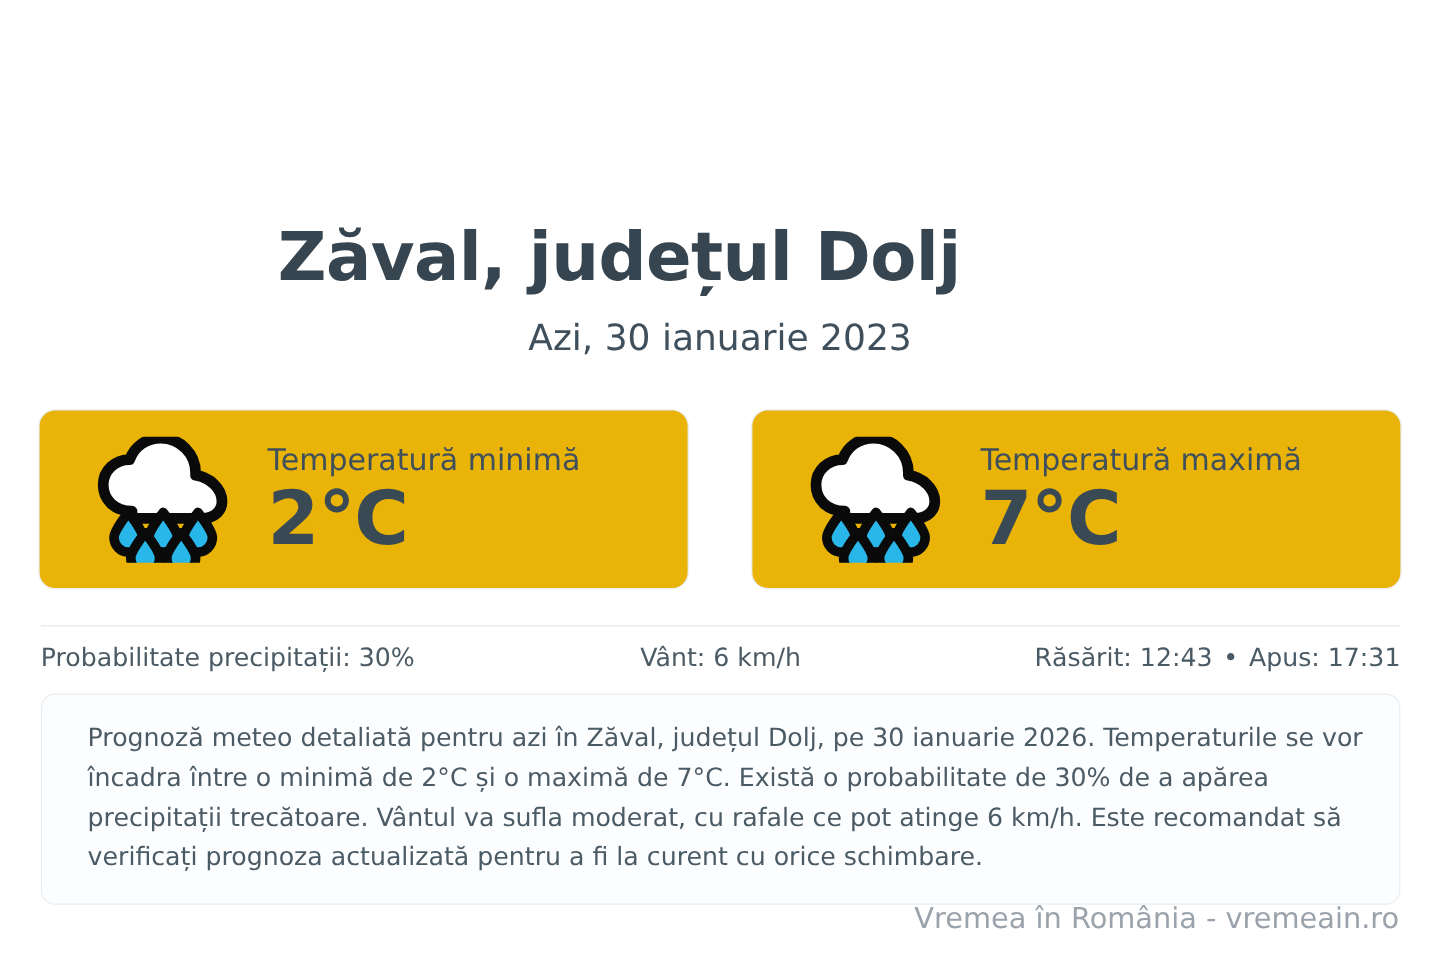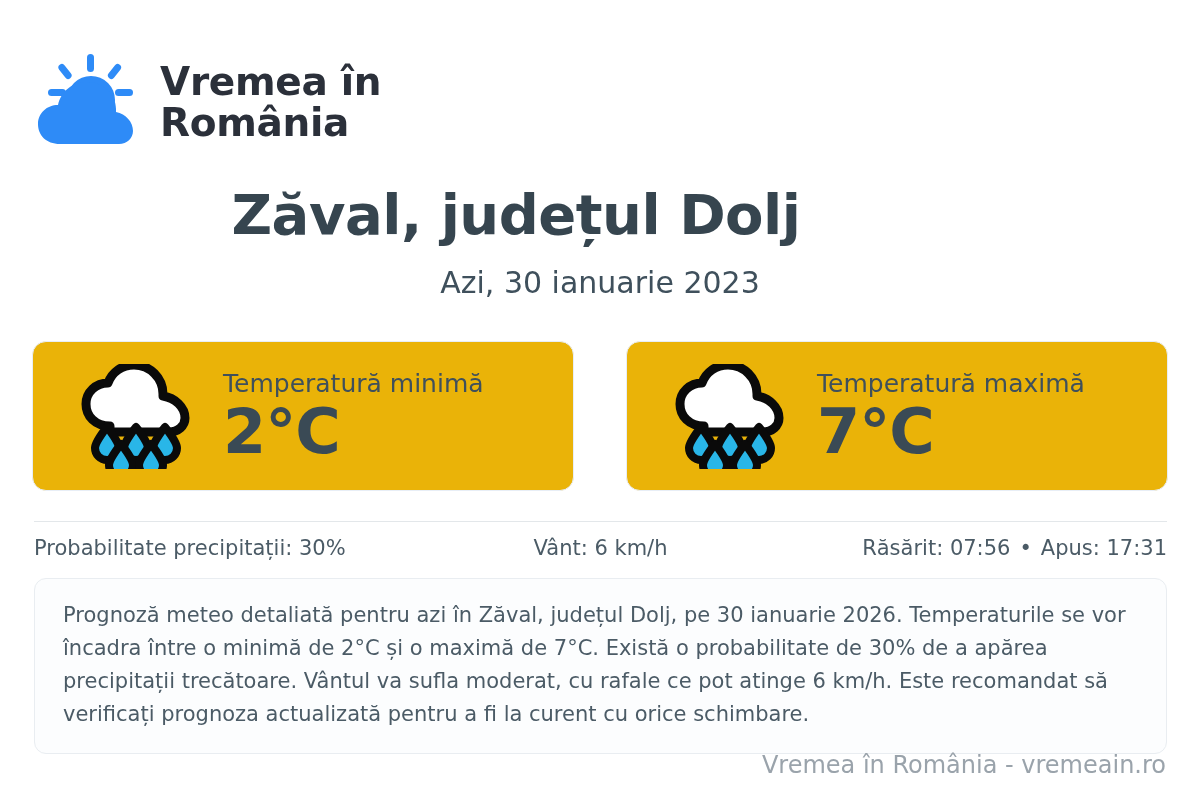--- a/index.html
+++ b/index.html
@@ -125,21 +125,21 @@
   
   .desc {
     position: absolute;
     left: 34px;
     top: 578px;
     width: 1133px;
     min-height: 142px;
     background: #fcfdfe;
     border: 1px solid #e9edf1;
     border-radius: 12px;
-    padding: 20px 28px 22px 28px;
+    padding: 20px 28px 22px 38px;
   }
   .desc p {
     font-size: 21px;
     line-height: 33px;
     color: #4b5b66;
   }
 
   
   .footer {
     position: absolute;
@@ -147,37 +147,20 @@
     top: 751px;
     font-size: 24px;
     color: #9aa3ab;
   }
 </style>
 </head>
 <body>
 
 <div class="page">
 
-  <div class="brand">
-    <span class="brand-mark">
-      <svg viewBox="0 0 108 100" width="108" height="100" aria-hidden="true">
-        <g fill="#2e8bf7">
-          <rect x="53" y="2" width="7" height="18" rx="3.5"></rect>
-          <rect x="27.5" y="11" width="7" height="17" rx="3.5" transform="rotate(-38 31 19.5)"></rect>
-          <rect x="77" y="11" width="7" height="17" rx="3.5" transform="rotate(38 80.5 19.5)"></rect>
-          <rect x="14" y="37" width="18" height="7" rx="3.5"></rect>
-          <rect x="81" y="37" width="18" height="7" rx="3.5"></rect>
-          <circle cx="57" cy="48" r="24"></circle>
-          <path d="M26 92 C12 92 4 83 4 72 C4 61 13 53 24 53 C27 39 39 30 53 30 C69 30 82 42 82 57 L82 60 C92 62 99 70 99 79 C99 86 93 92 85 92 Z"></path>
-        </g>
-      </svg>
-    </span>
-    <span class="brand-text">Vremea în
-România</span>
-  </div>
 
   <h1 class="title">Zăval, județul Dolj</h1>
   <div class="subtitle">Azi, 30 ianuarie 2023</div>
 
   <div class="cards">
 
     <div class="card">
       <span class="card-icon">
         <svg viewBox="0 0 118 105" width="118" height="105" aria-hidden="true">
           <path d="M33 62 C18 62 9 52 9 40 C9 28 19 19 31 19 C35 8 45 1 57 1 C73 1 86 14 86 30 L86 32 C98 34 108 43 108 54 C108 62 101 68 92 68 L33 68 Z" fill="#ffffff" stroke="#0a0a0a" stroke-width="9" stroke-linejoin="round"></path>
@@ -216,21 +199,21 @@
     </div>
 
   </div>
 
   <div class="divider"></div>
 
   <div class="stats">
     <div class="stat-left">Probabilitate precipitații: 30%</div>
     <div class="stat-mid">Vânt: 6 km/h</div>
     <div class="stat-right">
-      <span>Răsărit: 07:56</span><span class="stat-sep">•</span><span>Apus: 17:31</span>
+      <span>Răsărit: 12:43</span><span class="stat-sep">•</span><span>Apus: 17:31</span>
     </div>
   </div>
 
   <div class="desc">
     <p>Prognoză meteo detaliată pentru azi în Zăval, județul Dolj, pe 30 ianuarie 2026. Temperaturile se vor încadra între o minimă de 2°C și o maximă de 7°C. Există o probabilitate de 30% de a apărea precipitații trecătoare. Vântul va sufla moderat, cu rafale ce pot atinge 6 km/h. Este recomandat să verificați prognoza actualizată pentru a fi la curent cu orice schimbare.</p>
   </div>
 
   <div class="footer">Vremea în România - vremeain.ro</div>
 
 </div>

